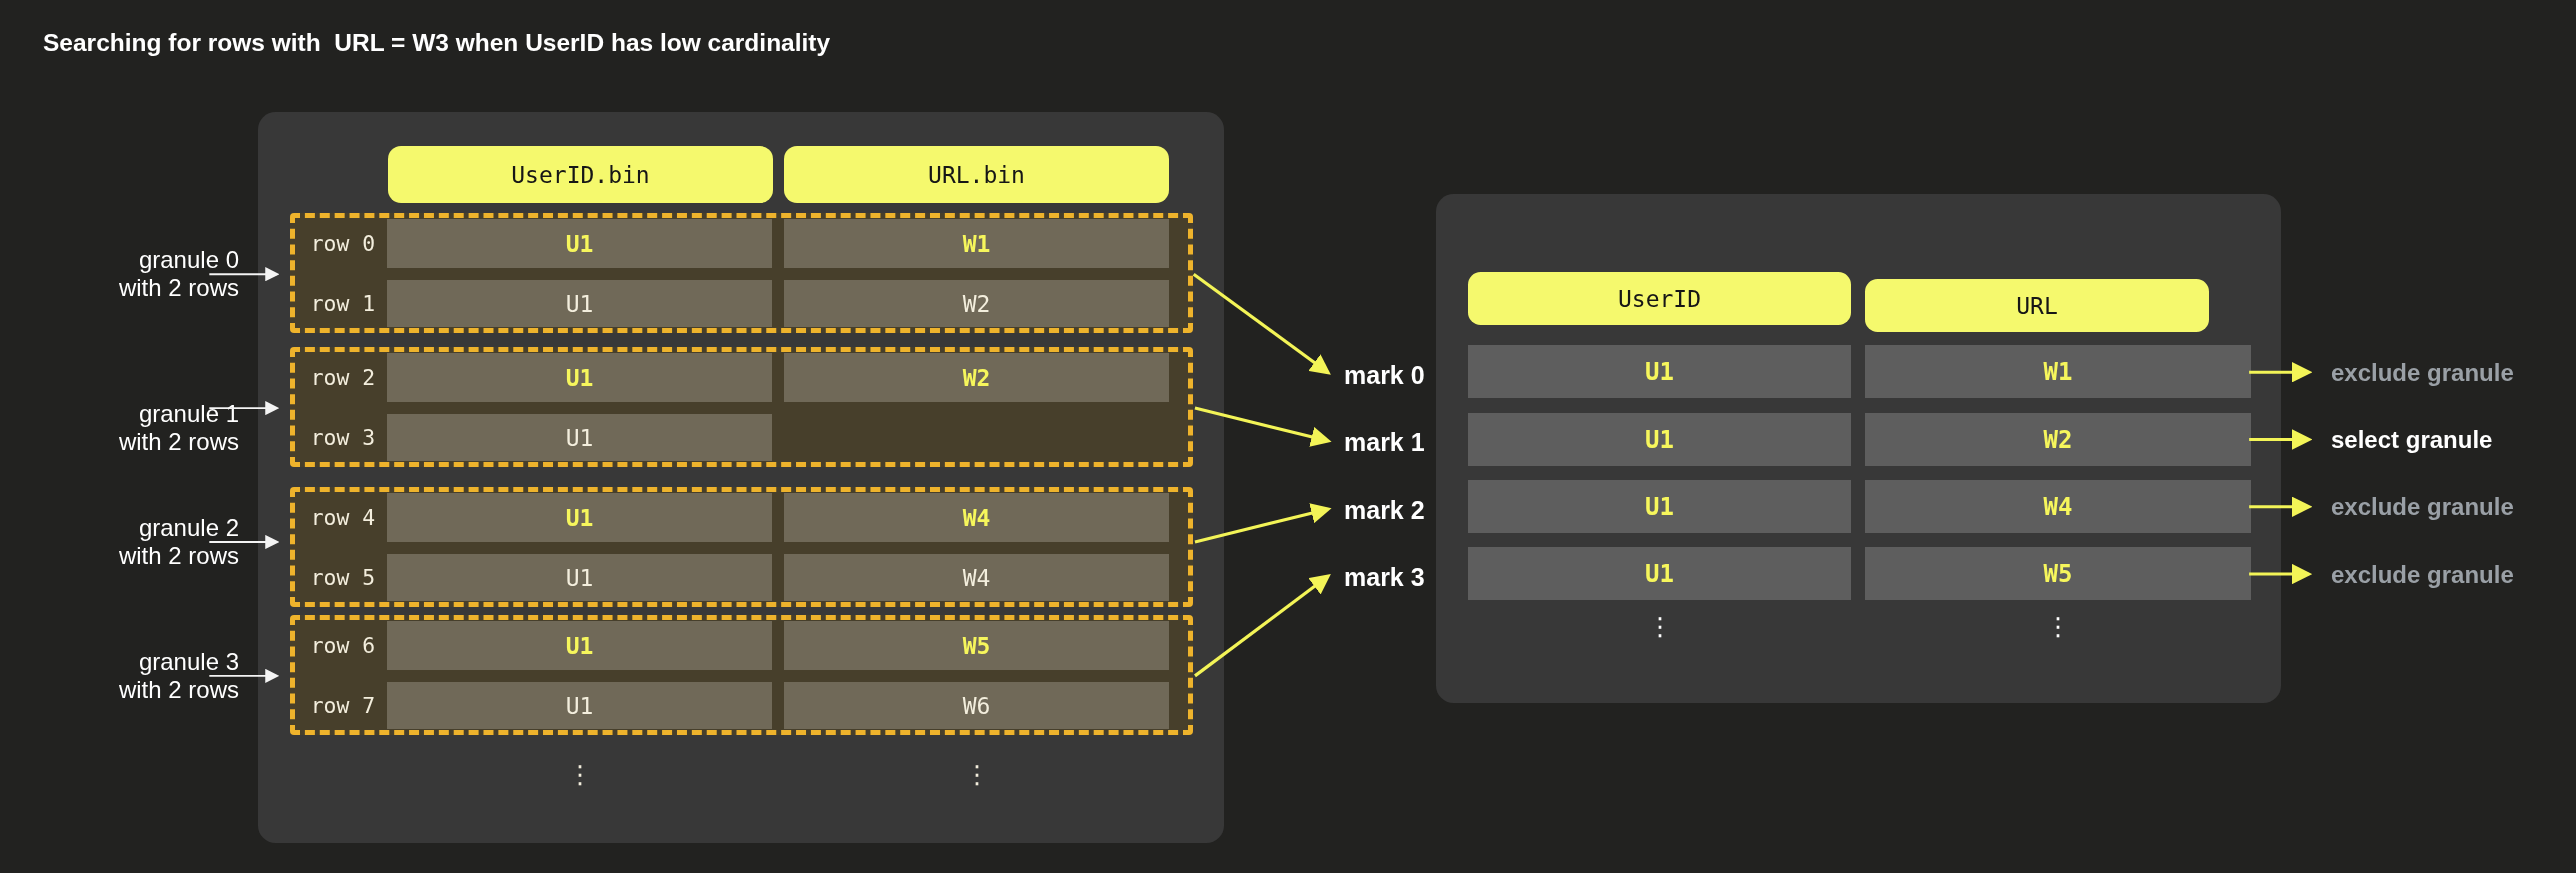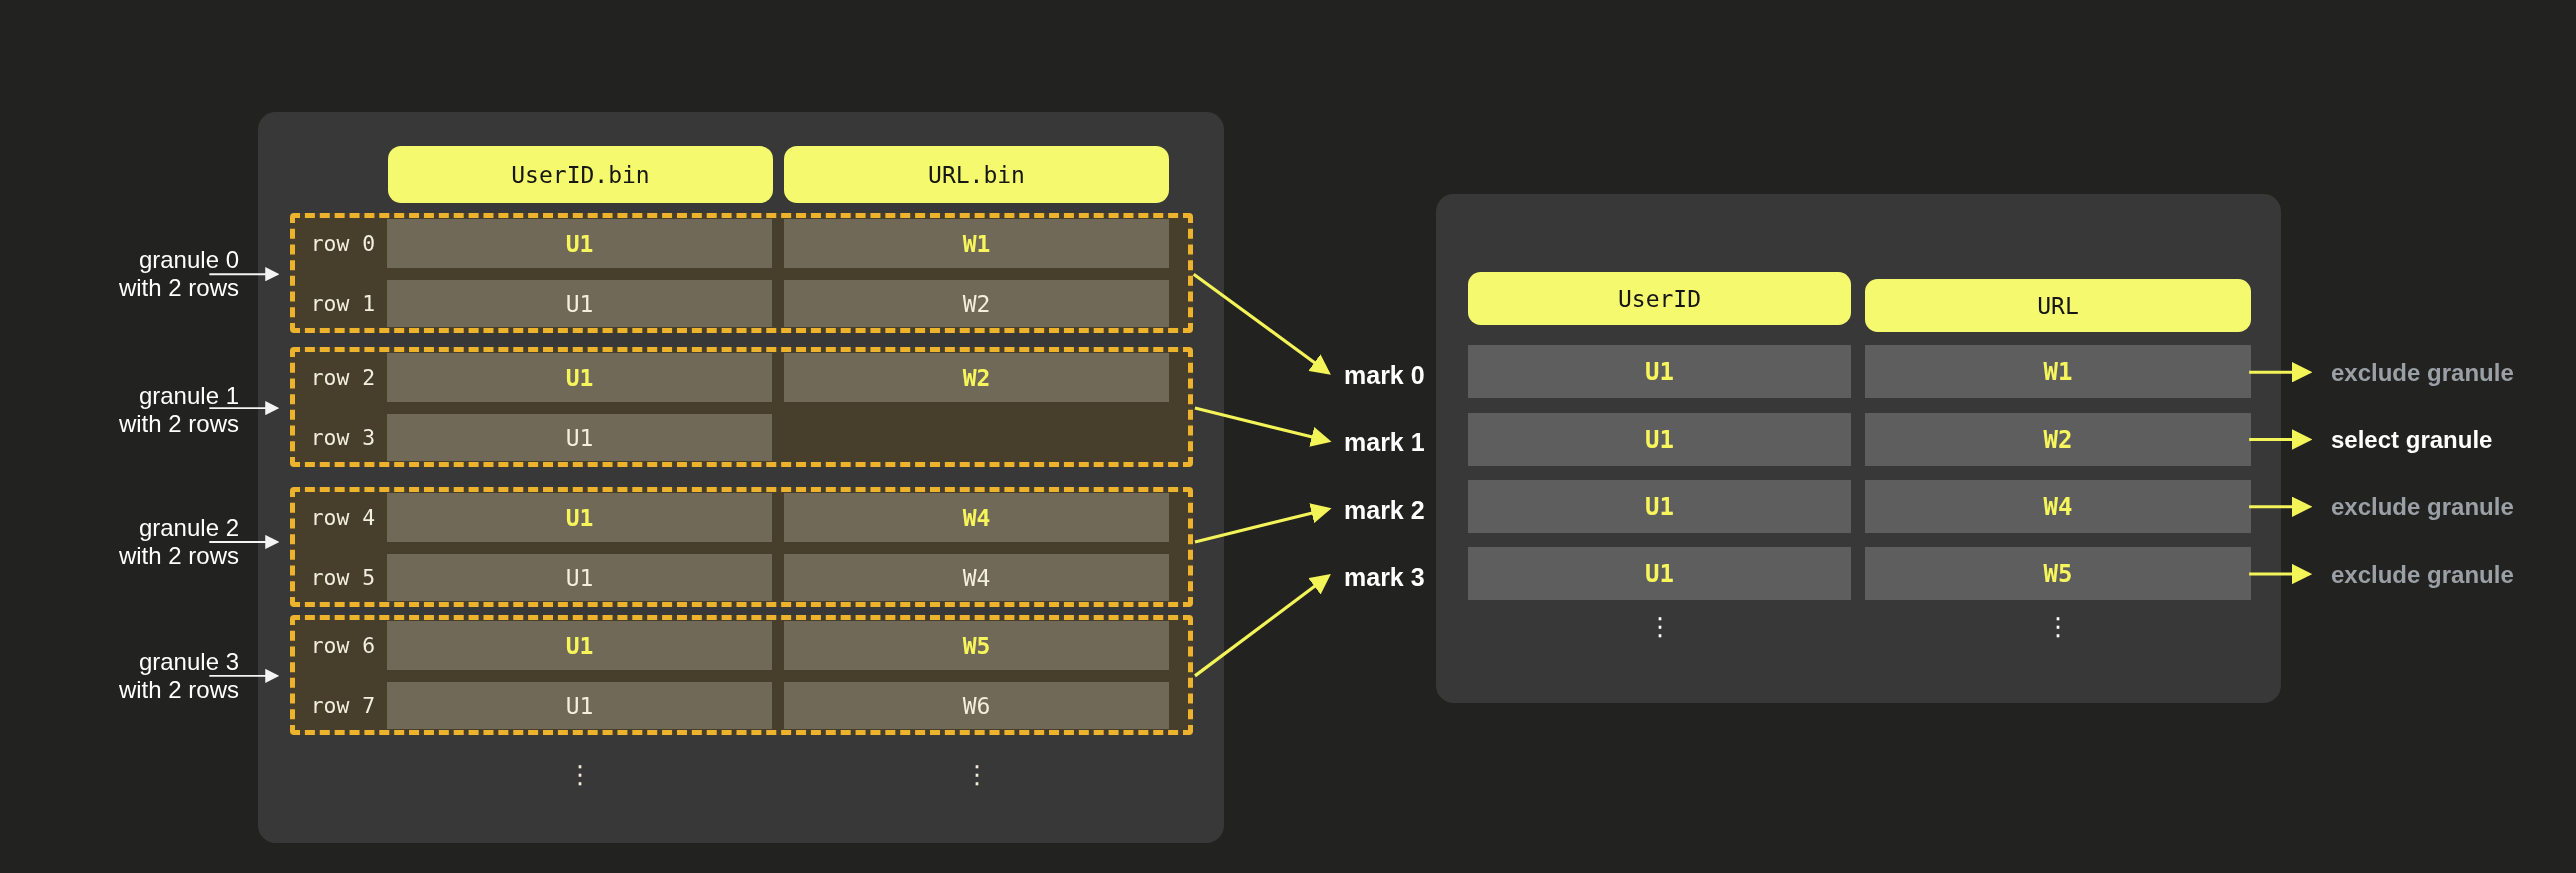--- a/index.html
+++ b/index.html
@@ -52,20 +52,21 @@
            font-size:24px;font-weight:bold;color:#9aa0a6;}
   .outcome.sel{color:#ffffff;}
 
   .arrows{position:absolute;left:0;top:0;pointer-events:none;}
 </style>
 </head>
 <body>
 
 <div class="canvas">
 
+  <div class="title">Searching for rows with  URL = W3 when UserID has low cardinality</div>
 
   <div class="panel" style="left:258px;top:112px;width:966px;height:731px;"></div>
 
   <div class="pill" style="left:388px;top:146px;width:385px;">UserID.bin</div>
   <div class="pill" style="left:784px;top:146px;width:385px;">URL.bin</div>
 
   <div class="granule" style="top:213px;">
     <div class="rowlabel r1">row 0</div>
     <div class="gcell c-uid r1 hl">U1</div>
     <div class="gcell c-url r1 hl">W1</div>
@@ -100,41 +101,41 @@
     <div class="gcell c-url r2">W6</div>
   </div>
 
   <div class="ellipsis" style="left:555px;top:762px;">⋮</div>
   <div class="ellipsis" style="left:952px;top:762px;">⋮</div>
 
   <div class="glabel" style="top:246px;">
     <div>granule 0</div>
     <div>with 2 rows</div>
   </div>
-  <div class="glabel" style="top:382px;">
+  <div class="glabel" style="top:400px;">
     <div>granule 1</div>
     <div>with 2 rows</div>
   </div>
   <div class="glabel" style="top:514px;">
     <div>granule 2</div>
     <div>with 2 rows</div>
   </div>
   <div class="glabel" style="top:648px;">
     <div>granule 3</div>
     <div>with 2 rows</div>
   </div>
 
   <div class="mark" style="top:360px;">mark 0</div>
   <div class="mark" style="top:427px;">mark 1</div>
   <div class="mark" style="top:495px;">mark 2</div>
   <div class="mark" style="top:562px;">mark 3</div>
 
   <div class="panel" style="left:1436px;top:194px;width:845px;height:509px;">
     <div class="ipill" style="left:32px;top:78px;width:383px;">UserID</div>
-    <div class="ipill" style="left:429px;top:85px;width:386px;">URL</div>
+    <div class="ipill" style="left:429px;top:85px;width:344px;">URL</div>
 
     <div class="icell i-a" style="top:151px;">U1</div>
     <div class="icell i-b" style="top:151px;">W1</div>
     <div class="icell i-a" style="top:219px;">U1</div>
     <div class="icell i-b" style="top:219px;">W2</div>
     <div class="icell i-a" style="top:286px;">U1</div>
     <div class="icell i-b" style="top:286px;">W4</div>
     <div class="icell i-a" style="top:353px;">U1</div>
     <div class="icell i-b" style="top:353px;">W5</div>
 

